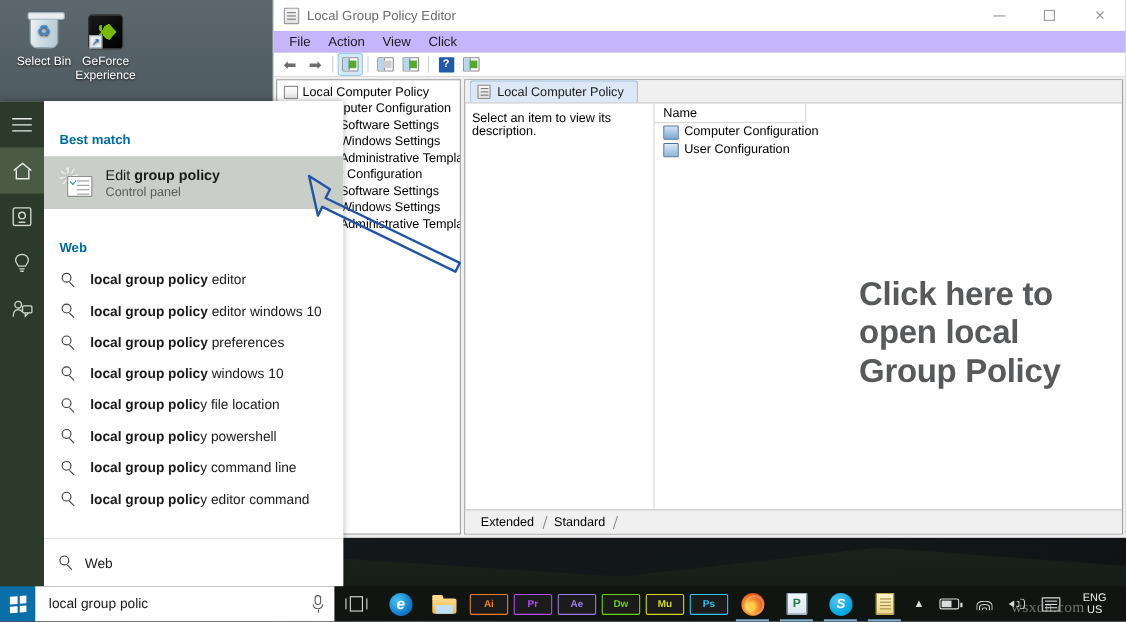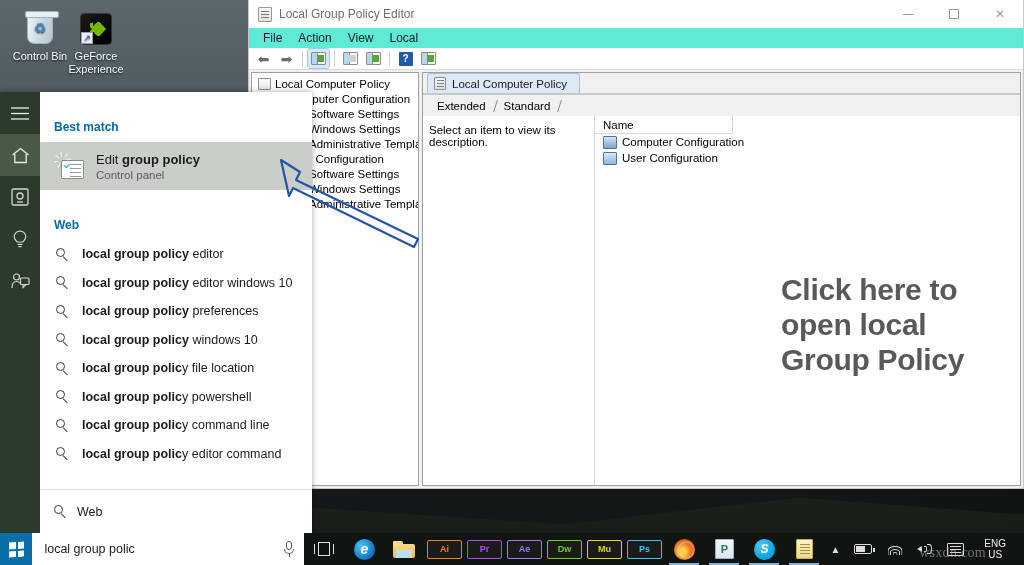--- a/index.html
+++ b/index.html
@@ -103,21 +103,21 @@
   .wbtns { position: absolute; right: 0; top: 0; height: 28px; display: flex; }
   .wbtn {
     width: 46px; height: 28px; display: flex; align-items: center; justify-content: center;
     color: #9a9a9a; font-size: 12px; line-height: 1;
   }
   .wbtn .min { width: 11px; height: 1px; background: #9a9a9a; }
   .wbtn .max { width: 10px; height: 10px; border: 1px solid #9a9a9a; }
 
   #gpe-menubar {
     height: 20px; display: flex; align-items: center; padding-left: 6px;
-    background: #5eead4; flex: none;
+    background: #c4b5fd; flex: none;
   }
   #gpe-menubar .mi {
     font-size: 12px; color: #1b1b1b; padding: 1px 8px; border-radius: 2px;
   }
 
   #gpe-toolbar {
     height: 22px; display: flex; align-items: center; gap: 2px;
     padding-left: 4px; background: #ffffff;
     border-bottom: 1px solid #dcdcdc; flex: none;
   }
@@ -482,21 +482,21 @@
   <div class="ridge"></div>
   <div class="ridge2"></div>
 </div>
 
 <div class="desk-icon" id="icon-recycle">
   <div class="glyph">
     <div class="bin">
         <span class="rec">♻</span>
       </div>
   </div>
-  <div>Control Bin</div>
+  <div>Select Bin</div>
 </div>
 
 <div class="desk-icon" id="icon-geforce">
   <div class="glyph">
     <div class="gf">
         <div class="eye"></div>
         <div class="shortcut">↗</div>
       </div>
   </div>
   <div style="white-space:pre-line">GeForce
@@ -516,21 +516,21 @@
           <span class="max"></span>
         </div>
       <div class="wbtn close">✕</div>
     </div>
   </div>
 
   <div id="gpe-menubar">
     <div class="mi">File</div>
     <div class="mi">Action</div>
     <div class="mi">View</div>
-    <div class="mi">Local</div>
+    <div class="mi">Click</div>
   </div>
 
   <div id="gpe-toolbar">
     <div class="tb">
         <span class="arrow-nav">⬅</span>
       </div>
     <div class="tb">
         <span class="arrow-nav">➡</span>
       </div>
     <div class="tb-sep"></div>
@@ -595,25 +595,20 @@
         <span>Administrative Templates</span>
       </div>
     </div>
 
     <div id="gpe-right">
       <div id="gpe-right-tabtop">
         <div class="tab">
           <span class="tabico"></span>
           <span>Local Computer Policy</span>
         </div>
-      </div>
-
-      <div id="gpe-bottom-tabs">
-        <div class="btab">Extended</div>
-        <div class="btab">Standard</div>
       </div>
 
       <div id="gpe-content">
         <div id="gpe-desc">Select an item to view its description.</div>
 
         <div id="gpe-list">
           <div class="col-head">
             <span>Name</span>
             <span class="divider"></span>
           </div>
@@ -624,20 +619,25 @@
           <div class="litem">
             <span class="lico user"></span>
             <span>User Configuration</span>
           </div>
 
           <div id="annotation">Click here to
 open local
 Group Policy</div>
         </div>
       </div>
+
+      <div id="gpe-bottom-tabs">
+        <div class="btab">Extended</div>
+        <div class="btab">Standard</div>
+      </div>
     </div>
   </div>
 </div>
 
 <div id="search-panel">
   <div id="search-rail">
     <div class="rail-btn">
       <svg width="18" height="13" viewBox="0 0 18 13">
           <g stroke="#e8ece8" stroke-width="1.3">
             <line x1="0" y1="1" x2="18" y2="1"></line>

